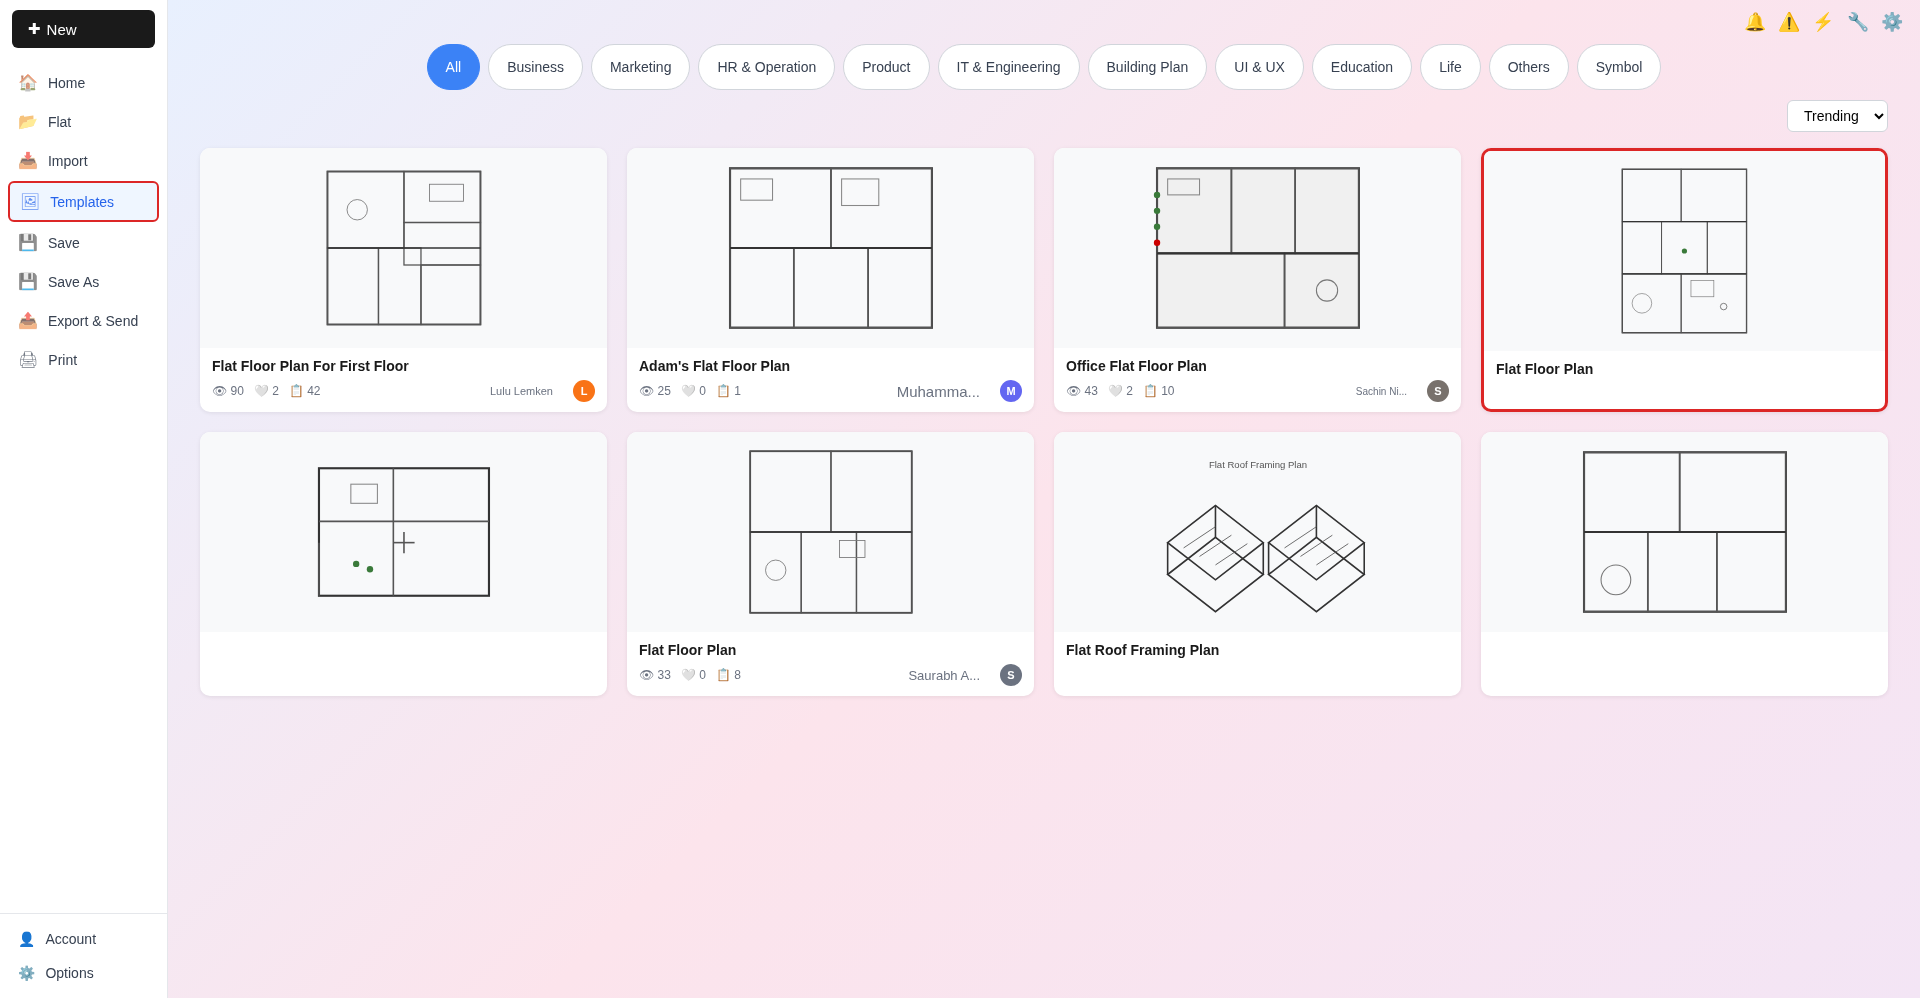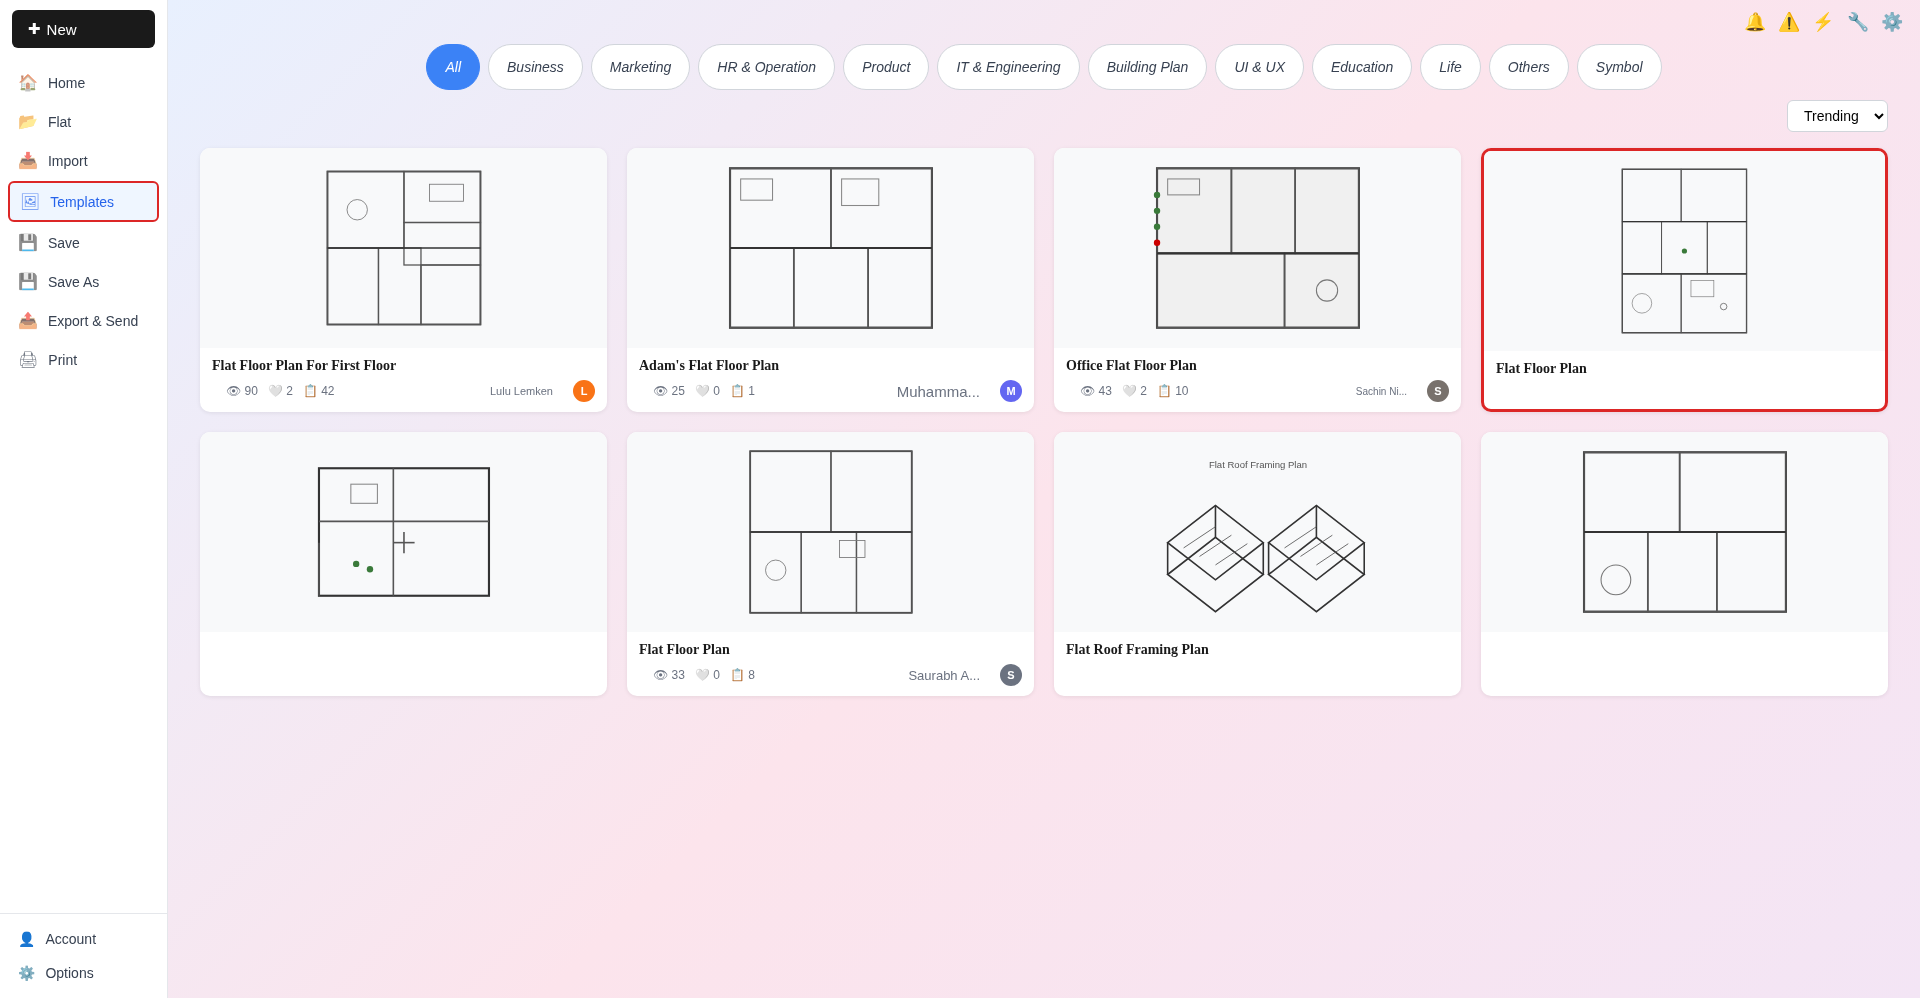--- a/index.html
+++ b/index.html
@@ -101,21 +101,20 @@
       margin-bottom: 10px;
     }
     .filter-pill {
       padding: 14px 18px;
       border-radius: 999px;
       border: 1px solid #d1d5db;
       background: #fff;
       font-size: 14px;
       color: #374151;
       cursor: pointer;
-      font-style: italic;
     }
     .filter-pill.active {
       background: #3b82f6;
       color: #fff;
       border-color: #3b82f6;
     }
 
     
     .sort-bar {
       display: flex;
@@ -162,29 +161,27 @@
     .card-preview svg { width: 85%; height: 85%; }
 
     .card-info {
       padding: 10px 12px;
     }
     .card-title {
       font-size: 14px;
       font-weight: 600;
       color: #1a1a1a;
       margin-bottom: 6px;
-      font-family: Liberation Serif, serif;
     }
     .card-meta {
       display: flex;
       align-items: center;
       justify-content: space-between;
       font-size: 12px;
       color: #6b7280;
-      margin-left: 14px;
     }
     .card-stats { display: flex; gap: 10px; align-items: center; }
     .stat { display: flex; align-items: center; gap: 3px; }
     .card-author { display: flex; align-items: center; gap: 20px; }
     .avatar {
       width: 22px; height: 22px;
       border-radius: 50%;
       display: flex; align-items: center; justify-content: center;
       font-size: 11px; font-weight: 700; color: #fff;
     }

